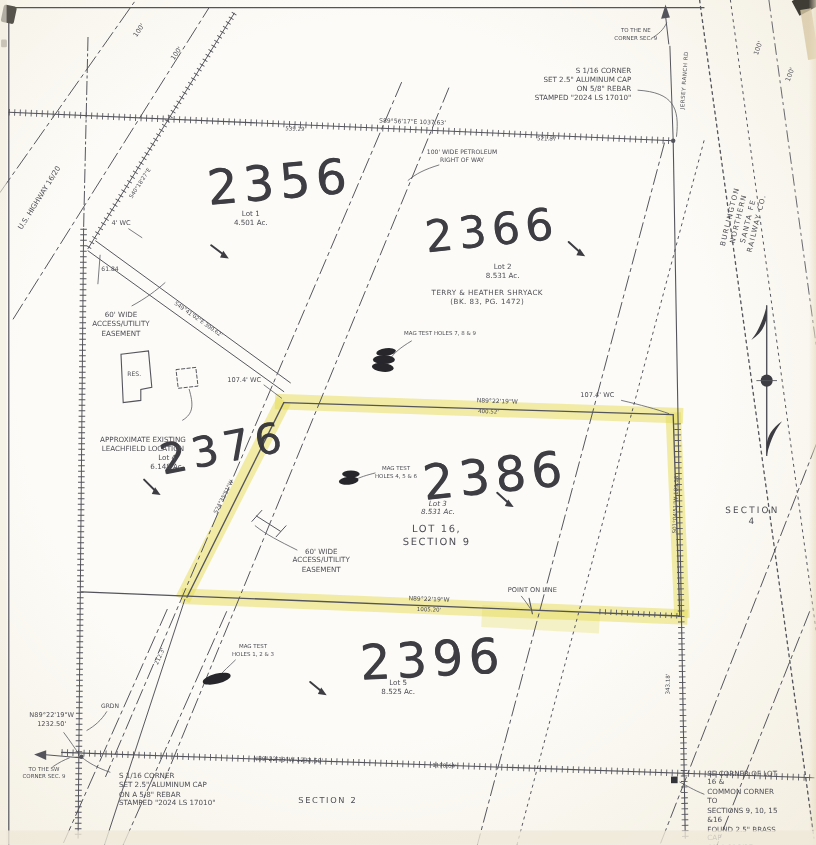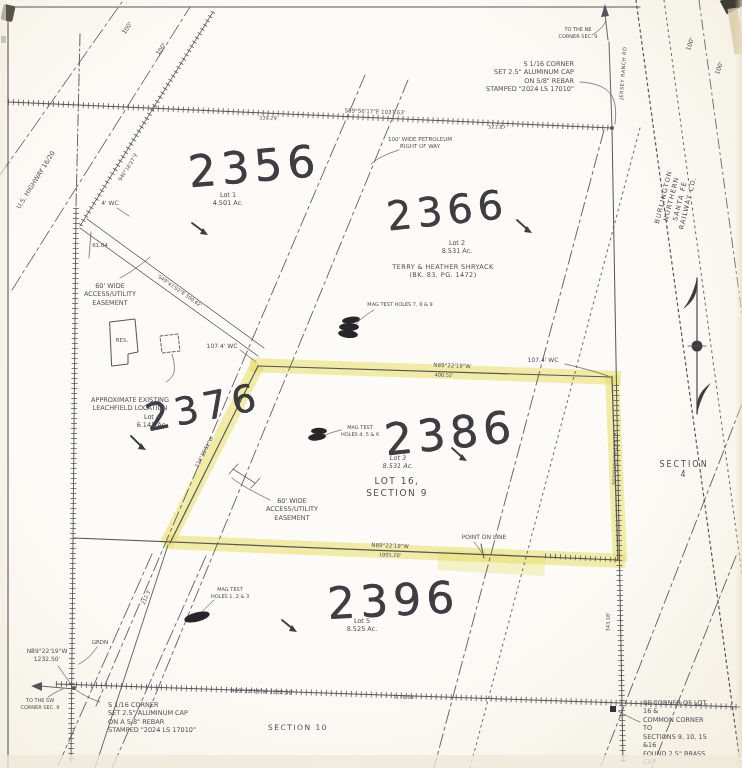--- a/index.html
+++ b/index.html
@@ -169,21 +169,21 @@
 (BK. 83, PG. 1472)</div>
       <div class="lbl " style="left: 398px; top: 462px; font-size: 6.5px; transform: translate(-50%, -50%) rotate(0deg); font-style: italic;">Lot 3
 8.531 Ac.</div>
       <div class="lbl " style="left: 397px; top: 488px; font-size: 9px; letter-spacing: 1.5px; transform: translate(-50%, -50%) rotate(0deg);">LOT 16,
 SECTION 9</div>
       <div class="lbl " style="left: 152px; top: 421px; font-size: 6.5px; transform: translate(-50%, -50%) rotate(0deg);">Lot 4
 6.148 Ac.</div>
       <div class="lbl " style="left: 362px; top: 625px; font-size: 6.5px; transform: translate(-50%, -50%) rotate(0deg);">Lot 5
 8.525 Ac.</div>
       <div class="lbl " style="left: 684px; top: 470px; font-size: 8px; letter-spacing: 2px; transform: translate(-50%, -50%) rotate(0deg);">SECTION 4</div>
-      <div class="lbl " style="left: 298px; top: 728px; font-size: 7.5px; letter-spacing: 1.5px; transform: translate(-50%, -50%) rotate(0deg);">SECTION 10</div>
+      <div class="lbl " style="left: 298px; top: 728px; font-size: 7.5px; letter-spacing: 1.5px; transform: translate(-50%, -50%) rotate(0deg);">SECTION 2</div>
       <div class="lbl " style="left: 110px; top: 295px; font-size: 6.5px; transform: translate(-50%, -50%) rotate(0deg);">60' WIDE
 ACCESS/UTILITY
 EASEMENT</div>
       <div class="lbl " style="left: 292px; top: 510px; font-size: 6.5px; transform: translate(-50%, -50%) rotate(0deg);">60' WIDE
 ACCESS/UTILITY
 EASEMENT</div>
       <div class="lbl " style="left: 130px; top: 404px; font-size: 6.5px; transform: translate(-50%, -50%) rotate(0deg);">APPROXIMATE EXISTING
 LEACHFIELD LOCATION</div>
       <div class="lbl " style="left: 122px; top: 341px; font-size: 5.5px; transform: translate(-50%, -50%) rotate(0deg);">RES.</div>
       <div class="lbl " style="left: 110px; top: 203px; font-size: 6px; transform: translate(-50%, -50%) rotate(0deg);">4' WC</div>

